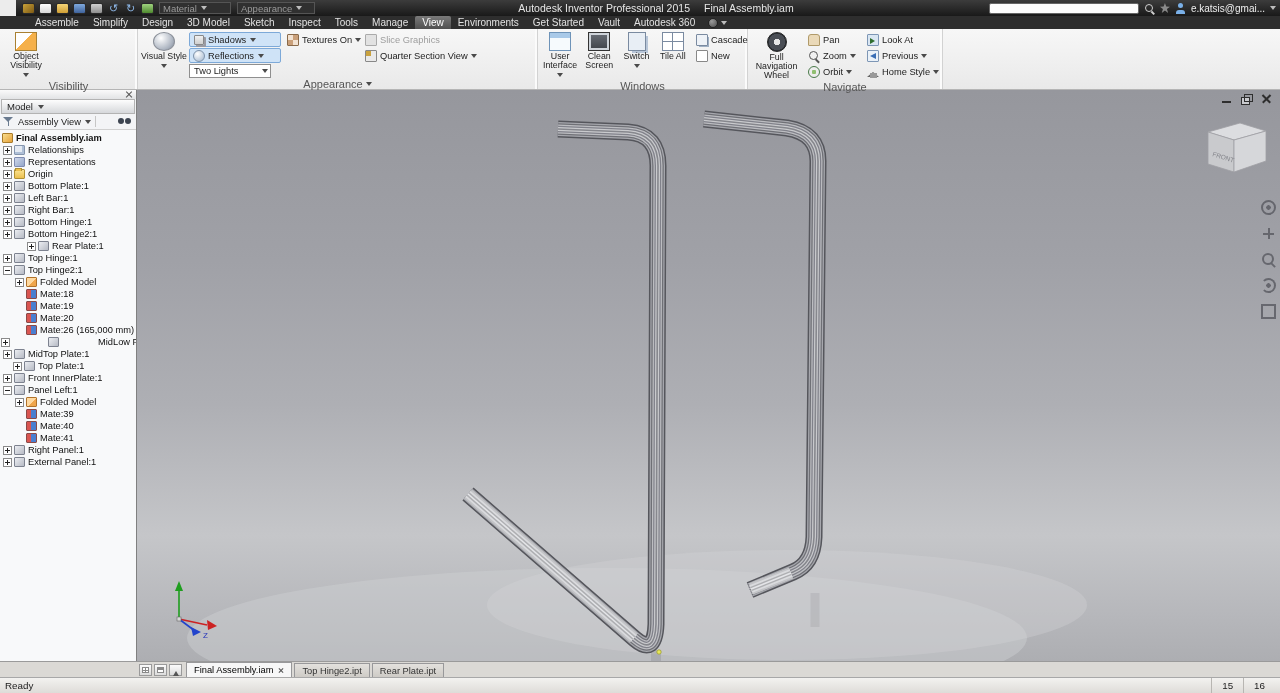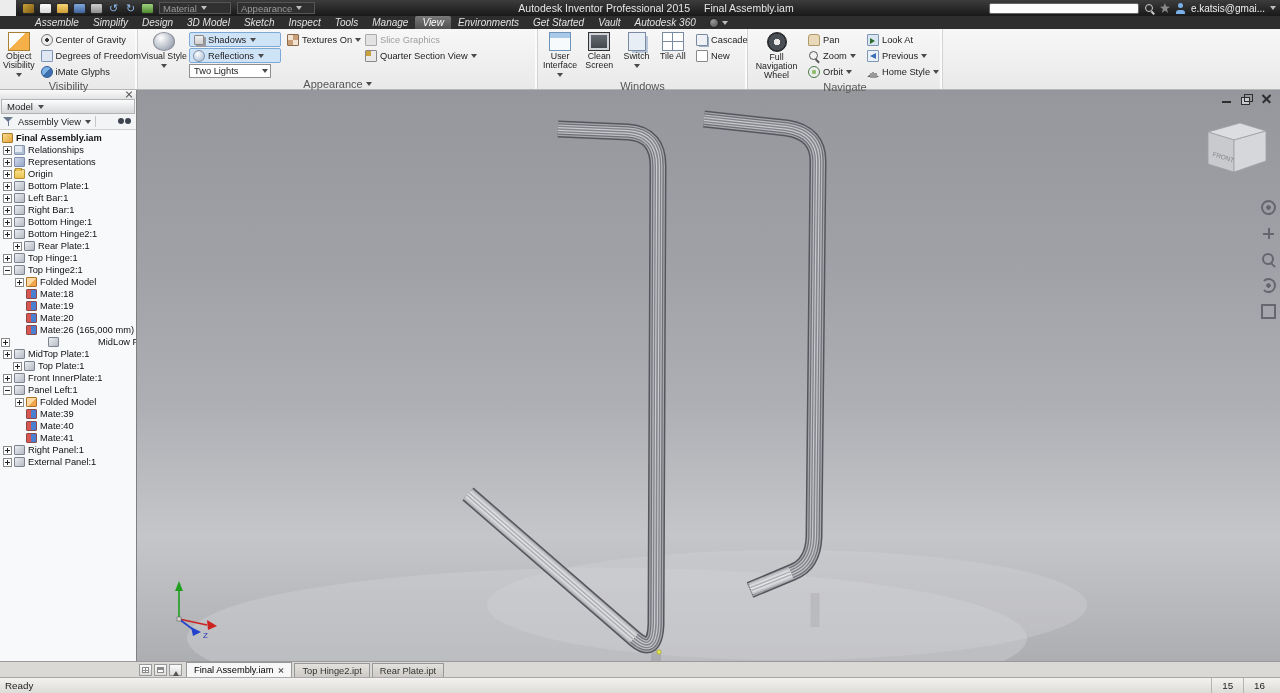--- a/index.html
+++ b/index.html
@@ -231,21 +231,21 @@
       <span class="mag-icon"></span>
       <span class="star-icon"></span>
       <span class="account-icon"></span>
       <span style="color:#eee;">e.katsis@gmai...</span>
       <span class="caret light"></span>
       <span class="help-icon"></span>
     </div>
   </div>
 
   <div id="tabrow">
-    <span style="display:flex;align-items:stretch;font-style:italic;">
+    <span style="display:flex;align-items:stretch;">
         <div class="rtab">Assemble</div>
         <div class="rtab">Simplify</div>
         <div class="rtab">Design</div>
         <div class="rtab">3D Model</div>
         <div class="rtab">Sketch</div>
         <div class="rtab">Inspect</div>
         <div class="rtab">Tools</div>
         <div class="rtab">Manage</div>
         <div class="rtab active">View</div>
         <div class="rtab">Environments</div>
@@ -261,34 +261,20 @@
 
   <div id="ribbon">
 
     <section class="rpanel" style="width:138px;">
       <div class="rpanel-body">
         <div class="rbtn-big">
           <span class="bicon icon-object-visibility"></span>
           <span>Object Visibility</span>
           <span class="caret"></span>
         </div>
-        <div class="rcol">
-          <div class="rbtn-small">
-            <span class="sicon icon-cog"></span>
-            <span>Center of Gravity</span>
-          </div>
-          <div class="rbtn-small">
-            <span class="sicon icon-dof"></span>
-            <span>Degrees of Freedom</span>
-          </div>
-          <div class="rbtn-small">
-            <span class="sicon icon-imate"></span>
-            <span>iMate Glyphs</span>
-          </div>
-        </div>
       </div>
       <div class="rpanel-label">
         <span>Visibility</span>
       </div>
     </section>
 
     <section class="rpanel" style="width:400px;">
       <div class="rpanel-body">
         <div class="rbtn-big">
           <span class="bicon icon-visual-style"></span>
@@ -472,21 +458,21 @@
         <div class="tree-row" style="padding-left: 3px;">
           <span class="expander box plus"></span>
           <span class="ticon part-icon"></span>
           <span class="tlabel">Bottom Hinge:1</span>
         </div>
         <div class="tree-row" style="padding-left: 3px;">
           <span class="expander box plus"></span>
           <span class="ticon part-icon"></span>
           <span class="tlabel">Bottom Hinge2:1</span>
         </div>
-        <div class="tree-row" style="padding-left: 13px;">
+        <div class="tree-row" style="padding-left: 3px; margin-left: 24px;">
           <span class="expander box plus"></span>
           <span class="ticon part-icon"></span>
           <span class="tlabel">Rear Plate:1</span>
         </div>
         <div class="tree-row" style="padding-left: 3px;">
           <span class="expander box plus"></span>
           <span class="ticon part-icon"></span>
           <span class="tlabel">Top Hinge:1</span>
         </div>
         <div class="tree-row" style="padding-left: 3px;">

